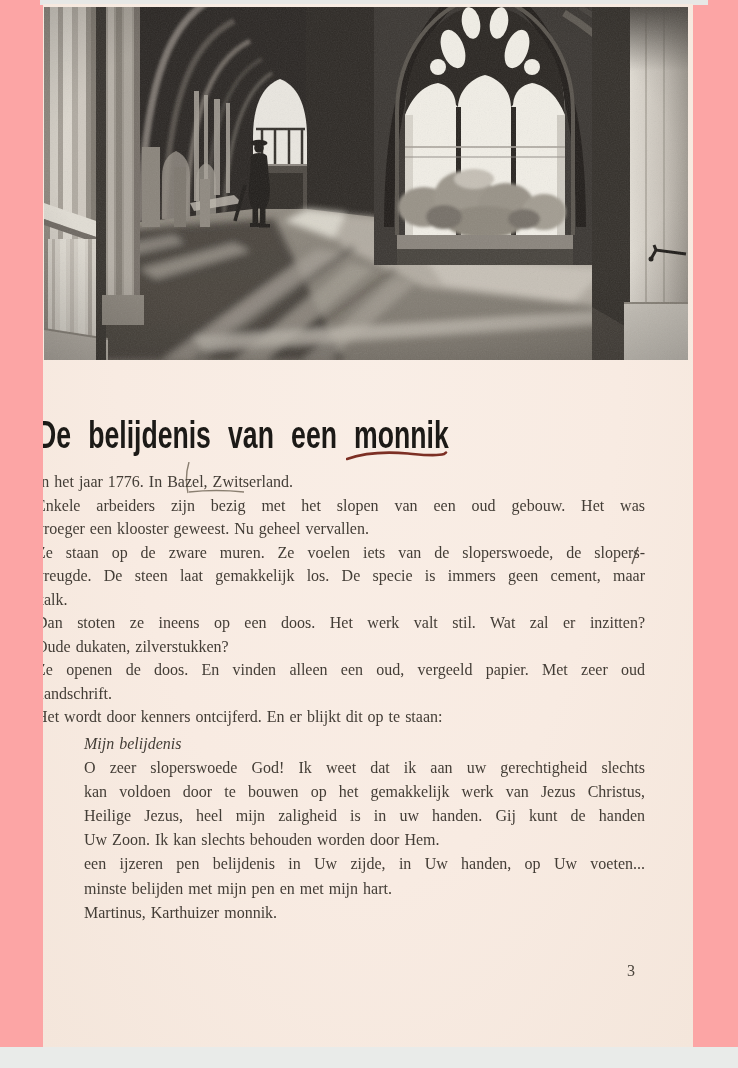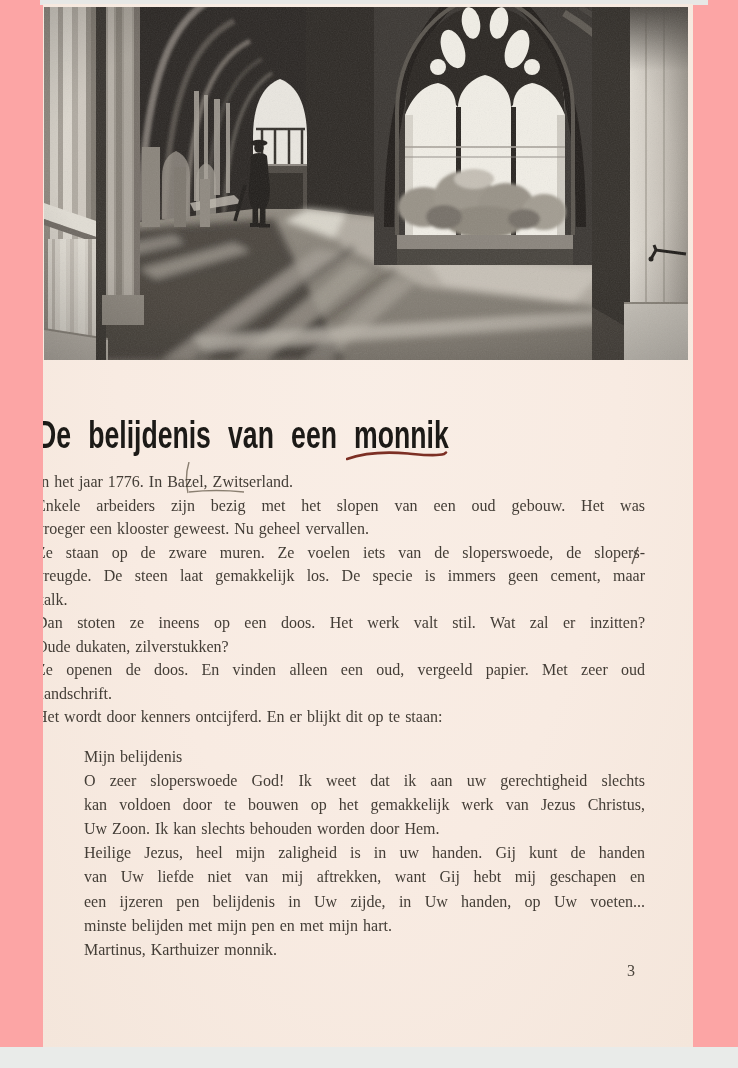--- a/index.html
+++ b/index.html
@@ -11,21 +11,21 @@
         background:radial-gradient(ellipse at 50% 30%, #f9eee6 0%, #f8ebe2 55%, #f4e6db 100%);}
   .photo{position:absolute;left:1px;top:3px;width:644px;height:353px;display:block;}
   .title{position:absolute;left:-6px;top:412px;margin:0;white-space:nowrap;
          font-family:"Liberation Sans", sans-serif;font-weight:bold;font-size:38px;line-height:38px;
          letter-spacing:0px;word-spacing:14px;color:#1c1a17;
          transform:scaleX(0.70);transform-origin:0 50%;}
   .intro{position:absolute;left:-7px;top:466px;width:609px;font-size:16px;line-height:23.5px;color:#433d36;}
   .quote{position:absolute;left:41px;top:728px;width:561px;font-size:16px;line-height:24.1px;color:#433d36;}
   .line{word-spacing:1px;}
   .just{text-align:justify;text-align-last:justify;}
-  .ital{margin-top:13px;}
+  .ital{font-style:italic;}
   .pagenum{position:absolute;right:58px;top:958px;width:60px;text-align:right;
            font-size:16px;color:#4a443c;}
   .mark{position:absolute;pointer-events:none;}
 </style>
 </head>
 <body>
 
 <div class="canvas">
   <div class="strip-top"></div>
   <div class="strip-bottom"></div>
@@ -253,23 +253,22 @@
         <div class="line just">Ze openen de doos. En vinden alleen een oud, vergeeld papier. Met zeer oud</div>
         <div class="line">handschrift.</div>
         <div class="line">Het wordt door kenners ontcijferd. En er blijkt dit op te staan:</div>
       </div>
 
     <div class="quote">
       <div class="line ital">Mijn belijdenis</div>
       <div id="quote-lines">
           <div class="line just">O zeer sloperswoede God! Ik weet dat ik aan uw gerechtigheid slechts</div>
           <div class="line just">kan voldoen door te bouwen op het gemakkelijk werk van Jezus Christus,</div>
+          <div class="line just">Heilige Jezus, heel mijn zaligheid is in uw handen. Gij kunt de handen</div>
           <div class="line">Uw Zoon. Ik kan slechts behouden worden door Hem.</div>
-          <div class="line just">Heilige Jezus, heel mijn zaligheid is in uw handen. Gij kunt de handen</div>
-          <div class="line just">van Uw liefde niet van mij aftrekken, want Gij hebt mij geschapen en</div>
           <div class="line just">een ijzeren pen belijdenis in Uw zijde, in Uw handen, op Uw voeten...</div>
           <div class="line">minste belijden met mijn pen en met mijn hart.</div>
           <div class="line">Martinus, Karthuizer monnik.</div>
         </div>
     </div>
 
     <div class="pagenum">3</div>
   </div>
 </div>
 

